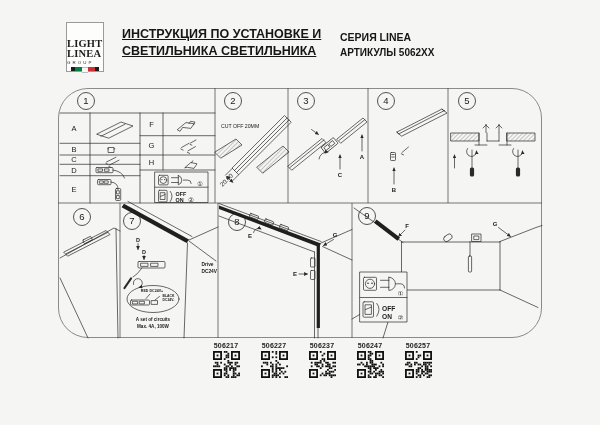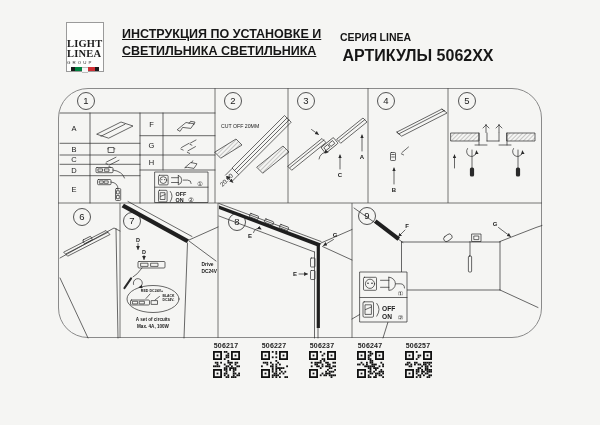--- a/index.html
+++ b/index.html
@@ -10,21 +10,21 @@
   .logo .l1{font-family:"Liberation Serif",serif;font-weight:700;font-size:10.5px;line-height:10px;
             letter-spacing:.2px;color:#1c1c1c;}
   .logo .grp{font-size:4.4px;letter-spacing:2.1px;color:#2b2b2b;margin-top:1px;}
   .flag{display:flex;height:4px;margin:2px 4px 0;}
   .flag span{display:block;height:100%;}
   .fb{flex:.7;background:#1c1c1c;} .fg{flex:1;background:#00813f;}
   .fw{flex:1;background:#f6f6f6;border-top:.5px solid #bbb;border-bottom:.5px solid #bbb;}
   .fr{flex:1;background:#ce2f34;}
   .title{position:absolute;left:122px;top:26px;font-weight:700;font-size:12.5px;line-height:16.5px;color:#161616;text-decoration:underline;}
   .series{position:absolute;left:340px;top:31px;width:156px;text-align:left;font-weight:700;font-size:10.5px;color:#161616;}
-  .articles-title{position:absolute;left:340px;top:47px;width:156px;text-align:center;font-weight:700;font-size:16px;color:#161616;}
+  .articles-title{position:absolute;left:340px;top:47px;width:156px;text-align:left;font-weight:700;font-size:10px;color:#161616;}
   .frame{position:absolute;left:58px;top:88px;width:484px;height:250px;border:1.2px solid #8a8a8a;
          border-radius:30px;box-sizing:border-box;}
   svg.diagram{position:absolute;left:58px;top:88px;overflow:visible;}
   svg text{font-family:"Liberation Sans",sans-serif;}
   .articles{position:absolute;left:202px;top:342px;display:flex;}
   .art{width:48px;text-align:center;}
   .art .num{font-size:7px;font-weight:700;color:#1c1c1c;margin-bottom:2px;letter-spacing:.2px;}
   .art svg{width:27px;height:27px;display:block;margin:0 auto;}
 </style>
 </head>

